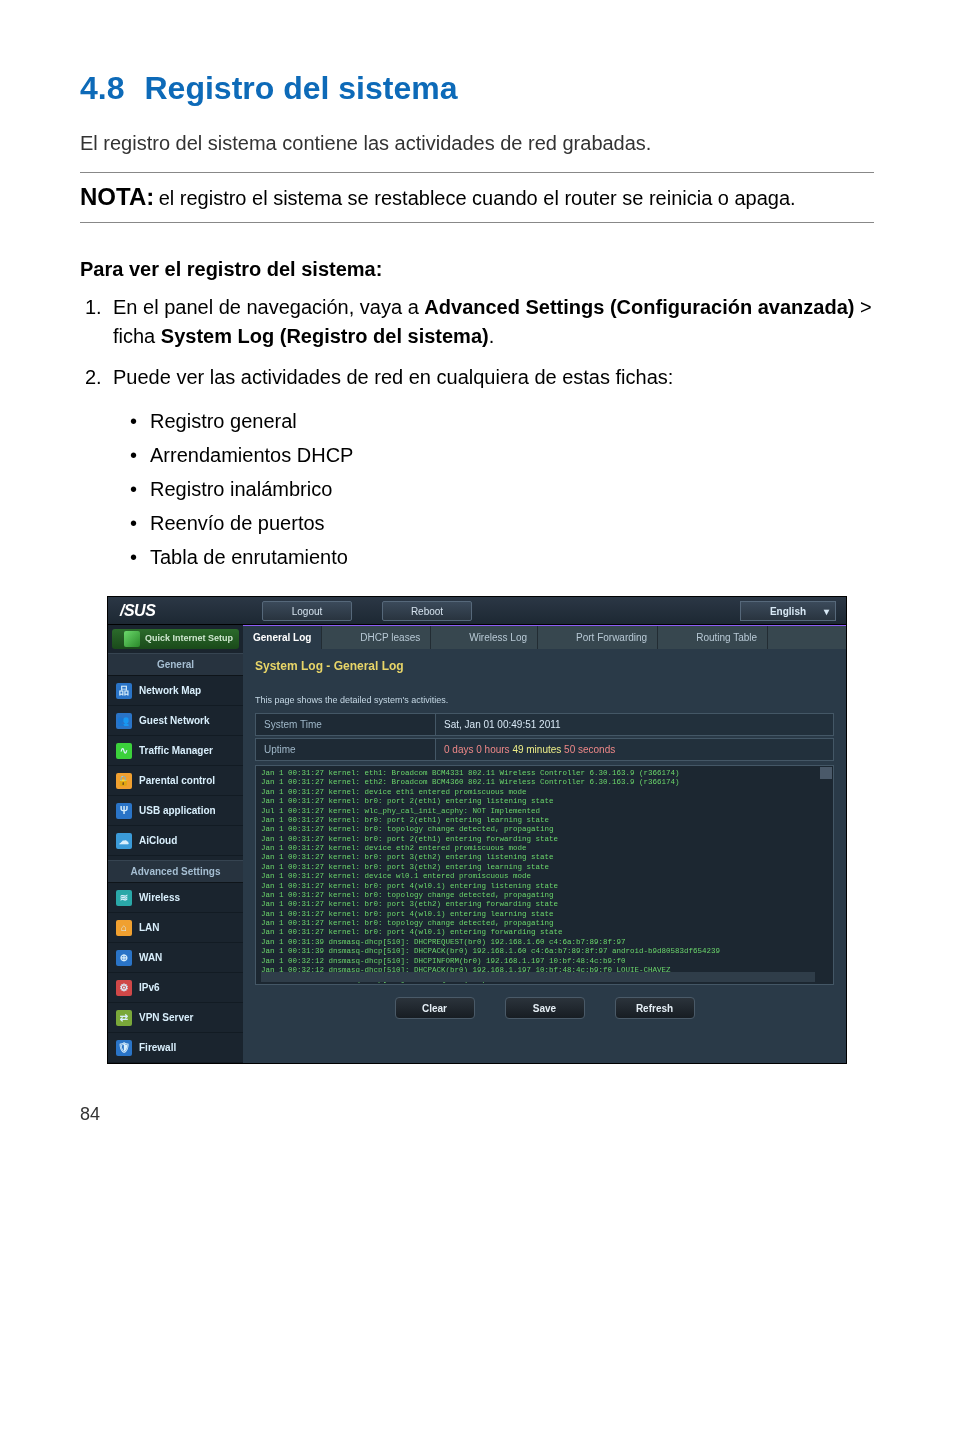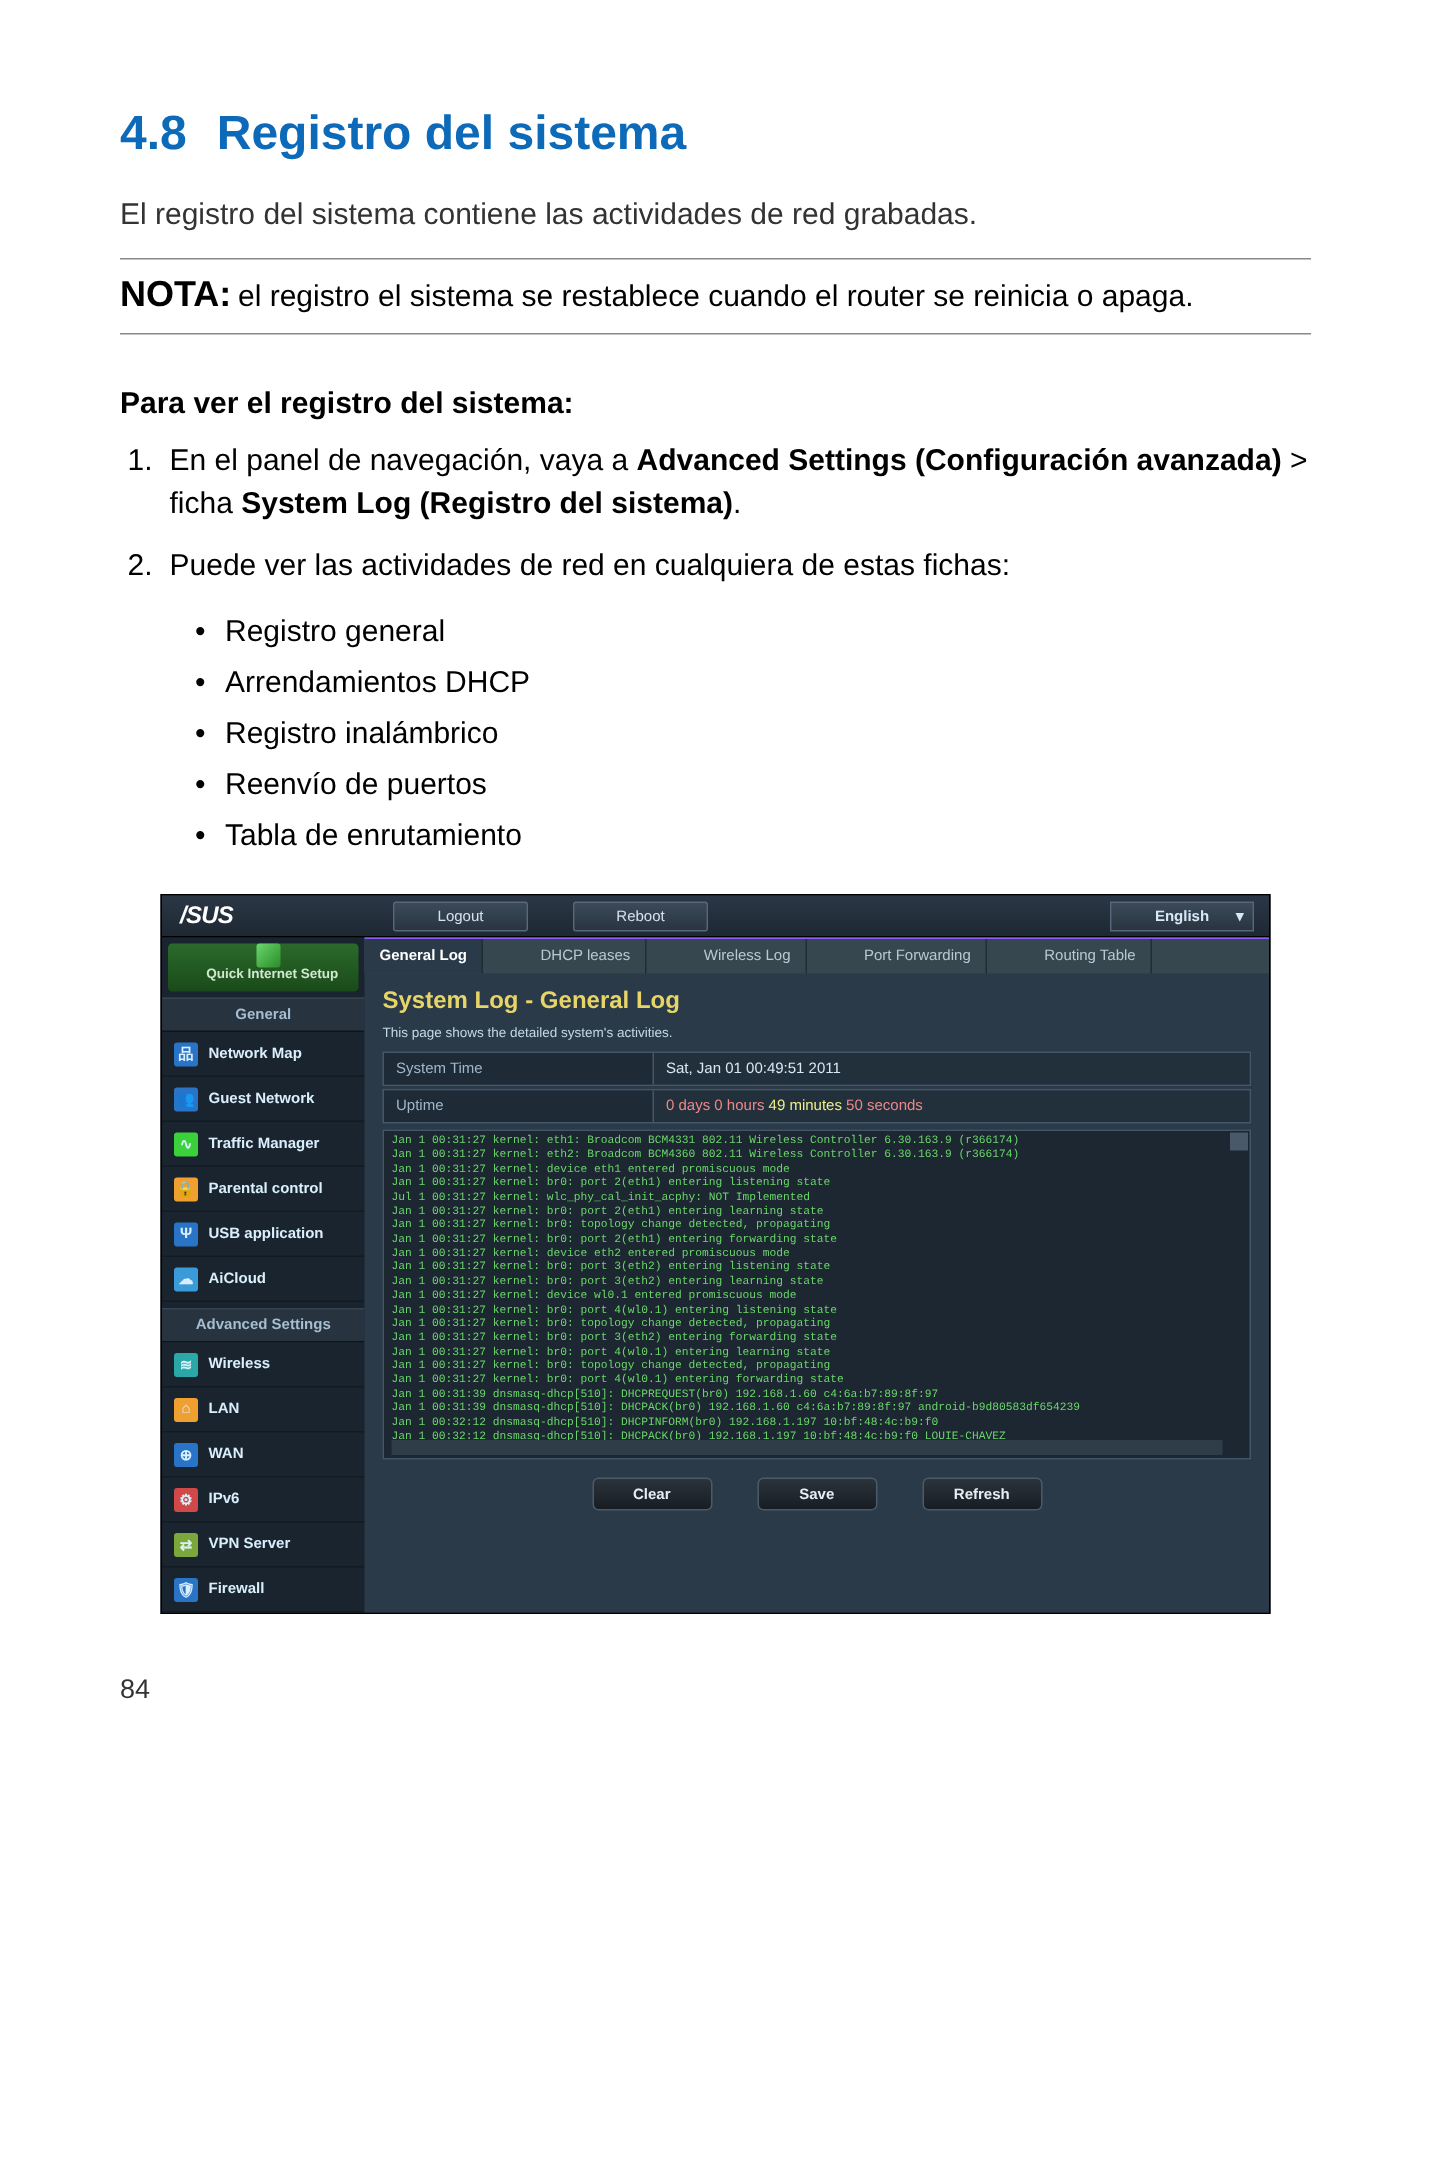--- a/index.html
+++ b/index.html
@@ -33,21 +33,21 @@
     .ru-top { display: flex; align-items: center; background: linear-gradient(#2b3745, #1d2833); border-bottom: 1px solid #000; height: 28px; }
     .ru-logo { width: 154px; padding-left: 12px; font-style: italic; font-weight: bold; font-size: 16px; color: #fff; letter-spacing: -0.5px; }
     .ru-top-btn { background: linear-gradient(#3b4a5a, #29343f); border: 1px solid #56687a; color: #d5e2ee; width: 90px; height: 20px; text-align: center; line-height: 20px; margin-right: 30px; border-radius: 2px; font-size: 10px; }
     .ru-lang { margin-left: auto; margin-right: 10px; background: linear-gradient(#3b4a5a, #29343f); border: 1px solid #56687a; width: 96px; height: 20px; line-height: 20px; text-align: center; font-weight: bold; position: relative; }
     .ru-lang::after { content: "▾"; position: absolute; right: 6px; }
     
     .ru-body { display: flex; }
     .ru-side { width: 135px; background: #1a242e; }
     .ru-main { flex: 1; background: #2a3a48; }
     
-    .ru-qis { background: linear-gradient(#2b6a2b, #1a4a1a); margin: 4px; height: 32px; display: flex; align-items: center; padding-left: 12px; color: #cfe8cf; font-weight: bold; border-radius: 3px; flex-direction: column; }
+    .ru-qis { background: linear-gradient(#2b6a2b, #1a4a1a); margin: 4px; height: 20px; display: flex; align-items: center; padding-left: 12px; color: #cfe8cf; font-weight: bold; border-radius: 3px; }
     .ru-qis .wand { width: 16px; height: 16px; margin-right: 5px; background: linear-gradient(135deg,#6bd86b,#2a8a2a); border-radius: 2px; }
     .ru-qis-txt { line-height: 1.1; font-size: 9px; }
     
     .ru-cat { background: #27333f; text-align: center; font-weight: bold; color: #a5bed2; font-size: 10px; padding: 5px 0; margin-top: 4px; border-top: 1px solid #364451; border-bottom: 1px solid #0e1419; }
     
     .ru-item { display: flex; align-items: center; height: 30px; padding-left: 8px; border-bottom: 1px solid #121b23; color: #d9effc; font-weight: bold; font-size: 10px; }
     .ru-item .ru-icon { width: 16px; height: 16px; margin-right: 7px; border-radius: 2px; flex-shrink: 0; display: flex; align-items: center; justify-content: center; font-size: 10px; }
     .ic-net { background: #2a74c7; }
     .ic-guest { background: #2a74c7; color:#fff; }
     .ic-traf { background: #3bd13b; }
@@ -69,21 +69,21 @@
     .ico-y { background: #e0b030; }
     .ico-b { background: #6aa5d8; }
     .ico-g { background: #5ab85a; }
     .ico-gr { background: #8899a5; }
     
     .ru-tabs { display: flex; background: #37474f; border-top: 1px solid #8b5cf6; gap: 28px; }
     .ru-tab { padding: 6px 10px; font-size: 10px; color: #b8c9d5; border-right: 1px solid #222c33; }
     .ru-tab.active { background: #2a3a48; color: #fff; font-weight: bold; }
     
     .ru-panel { padding: 10px 12px; }
-    .ru-panel-title { color: #e8d568; font-weight: bold; font-size: 16px; margin-bottom: 6px; }
+    .ru-panel-title { color: #e8d568; font-weight: bold; font-size: 12px; margin-bottom: 22px; }
     .ru-panel-sub { color: #c5d8e5; font-size: 9px; margin-bottom: 8px; }
     
     .ru-info-row { display: flex; border: 1px solid #445766; margin-bottom: 2px; }
     .ru-info-row .k { width: 180px; background: #1e2a35; padding: 5px 8px; color: #9fb7c8; border-right: 1px solid #445766; }
     .ru-info-row .v { flex: 1; background: #22303c; padding: 5px 8px; }
     .v .hl1 { color: #e88; }
     .v .hl2 { color: #ee8; }
     
     .ru-log { background: #1c2731; border: 1px solid #445766; margin-top: 4px; height: 220px; overflow: hidden; padding: 3px 5px; font-family: "Courier New", monospace; font-size: 7.5px; line-height: 1.25; color: #6bd66b; position: relative; }
     .ru-log .scroll-up { position: absolute; right: 1px; top: 1px; width: 12px; height: 12px; background: #4a5969; }

